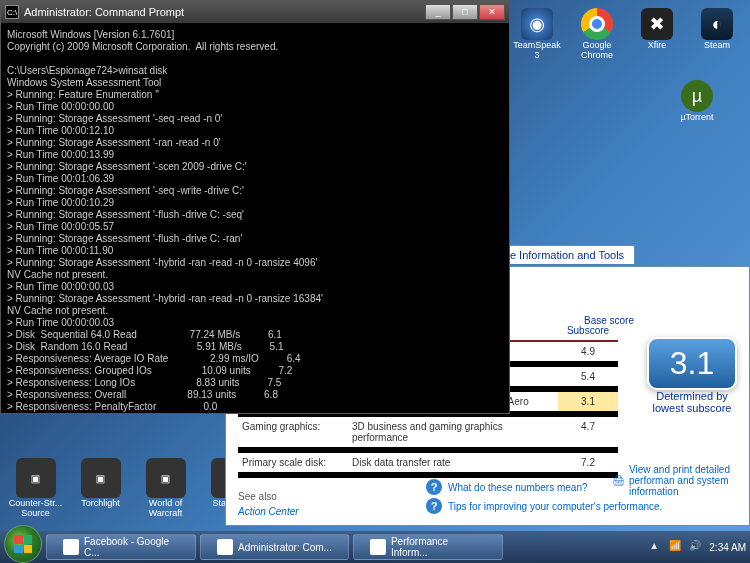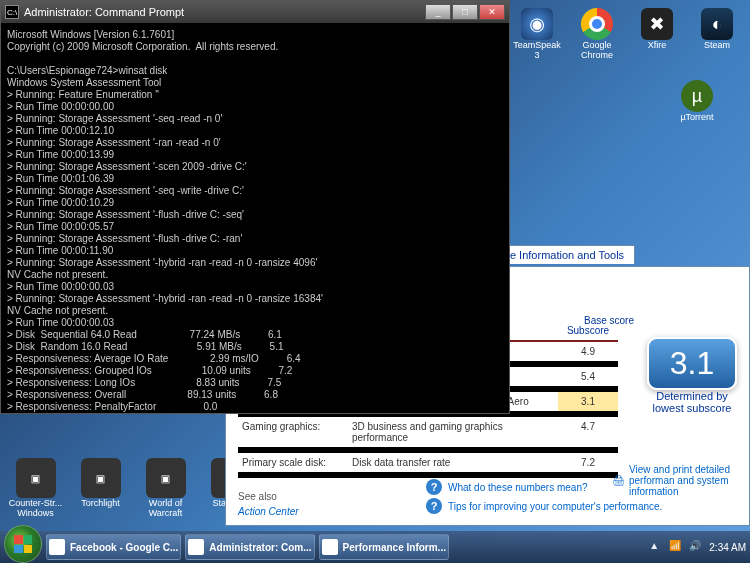--- a/index.html
+++ b/index.html
@@ -46,21 +46,21 @@
 .seealso{position:absolute;bottom:8px;left:12px;font-size:10px;color:#555;}
 .seealso a{display:block;color:#0066cc;margin-top:4px;cursor:pointer;font-style:italic;}
 
 .taskbar{position:absolute;bottom:0;left:0;right:0;height:32px;background:linear-gradient(180deg,rgba(60,90,130,0.9),rgba(30,50,80,0.95));display:flex;align-items:center;padding:0 4px;}
 .start{width:38px;height:38px;border-radius:50%;background:radial-gradient(circle at 40% 40%,#7ac943,#2a7a2a 45%,#1a4a1a);border:1px solid rgba(255,255,255,0.3);margin-top:-6px;display:flex;align-items:center;justify-content:center;cursor:pointer;}
 .start-flag{width:18px;height:18px;display:grid;grid-template:1fr 1fr/1fr 1fr;gap:1px;}
 .start-flag div:nth-child(1){background:#e74c3c;}
 .start-flag div:nth-child(2){background:#27ae60;}
 .start-flag div:nth-child(3){background:#3498db;}
 .start-flag div:nth-child(4){background:#f1c40f;}
-.tb-btn{height:26px;background:linear-gradient(180deg,rgba(120,160,210,0.6),rgba(60,100,150,0.6));border:1px solid rgba(255,255,255,0.2);border-radius:3px;margin-left:4px;padding:0 2px;display:flex;align-items:center;color:#fff;font-size:10px;gap:5px;cursor:pointer;max-width:150px;font-weight:bold;}
+.tb-btn{height:26px;background:linear-gradient(180deg,rgba(120,160,210,0.6),rgba(60,100,150,0.6));border:1px solid rgba(255,255,255,0.2);border-radius:3px;margin-left:4px;padding:0 16px;display:flex;align-items:center;color:#fff;font-size:10px;gap:5px;cursor:pointer;max-width:150px;}
 .tb-icon{width:16px;height:16px;background:#fff;border-radius:2px;flex-shrink:0;}
 .tray{margin-left:auto;display:flex;align-items:center;gap:6px;color:#fff;font-size:10px;}
 .tray-icon{width:14px;height:14px;opacity:0.9;}
 </style>
 </head>
 <body>
 
 <div class="desktop">
   <div class="desktop-icons" id="top-icons">
       <div class="dicon">
@@ -82,21 +82,21 @@
     </div>
   <div style="position:absolute;top:80px;right:28px;" id="ut-wrap">
     <div class="dicon">
       <div class="dicon-img dicon-ut">µ</div>
       <span>µTorrent</span>
     </div>
   </div>
   <div class="bottom-icons" id="bottom-icons">
       <div class="bicon">
         <div class="bicon-img">▣</div>
-        <span>Counter-Str... Windows</span>
+        <span>Counter-Str... Source</span>
       </div>
       <div class="bicon">
         <div class="bicon-img">▣</div>
         <span>Torchlight</span>
       </div>
       <div class="bicon">
         <div class="bicon-img">▣</div>
         <span>World of Warcraft</span>
       </div>
       <div class="bicon">

